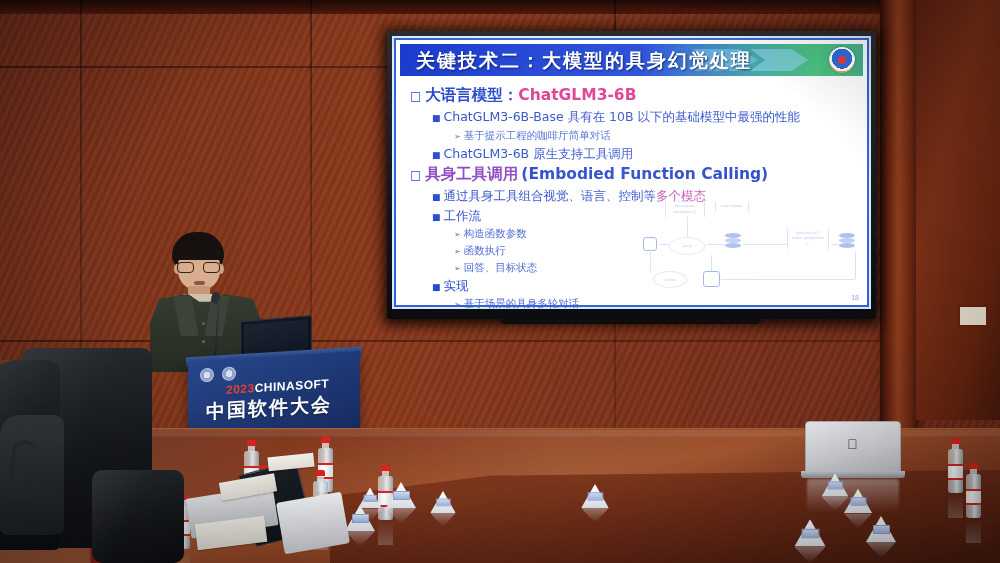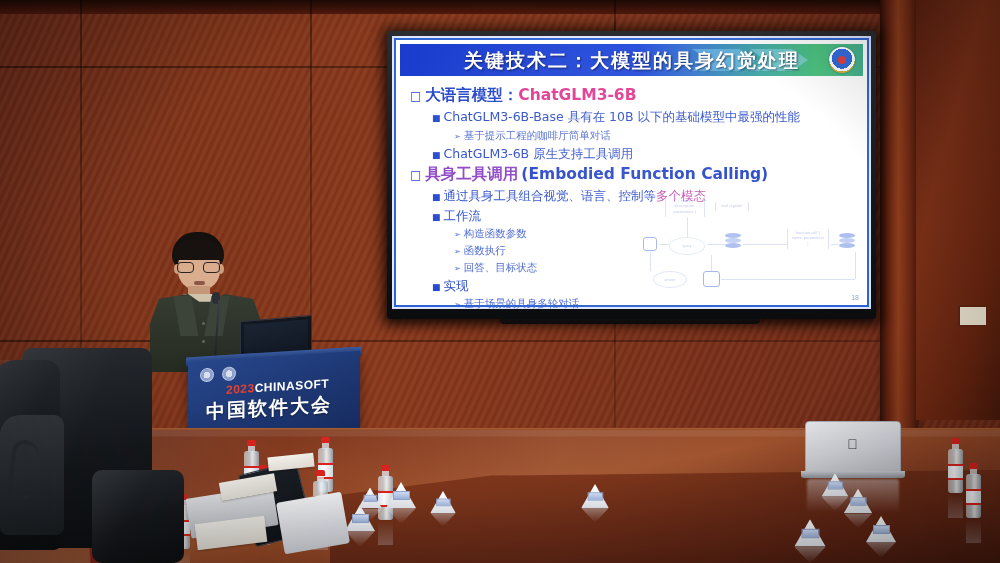--- a/index.html
+++ b/index.html
@@ -86,21 +86,20 @@
     clip-path:polygon(0 0, 72% 0, 100% 50%, 72% 100%, 0 100%, 26% 50%);
   }
   .chev-a { left:292px; width:66px; }
   .chev-b { left:350px; width:58px; background:rgba(150,215,250,.5); }
   .title-text {
     position:relative; z-index:3; color:#ffffff; font-weight:bold;
     font-size:19px; line-height:32px; padding-left:16px;
     letter-spacing:2px;
     text-shadow:1px 1px 2px rgba(0,0,30,.55);
     font-family:"DejaVu Sans","Liberation Sans",sans-serif;
-    margin-left:48px;
   }
   .slide-logo {
     position:absolute; right:8px; top:3px; width:26px; height:26px; z-index:4;
     border-radius:50%;
     background:radial-gradient(circle at 50% 45%, #2f63c9 0 52%, #e8eef8 52% 66%, #c9a23a 66% 100%);
     box-shadow:0 0 2px rgba(0,0,0,.4);
   }
   .slide-logo::after{
     content:""; position:absolute; left:50%; top:50%; width:8px; height:8px;
     transform:translate(-50%,-50%); border-radius:50%;

